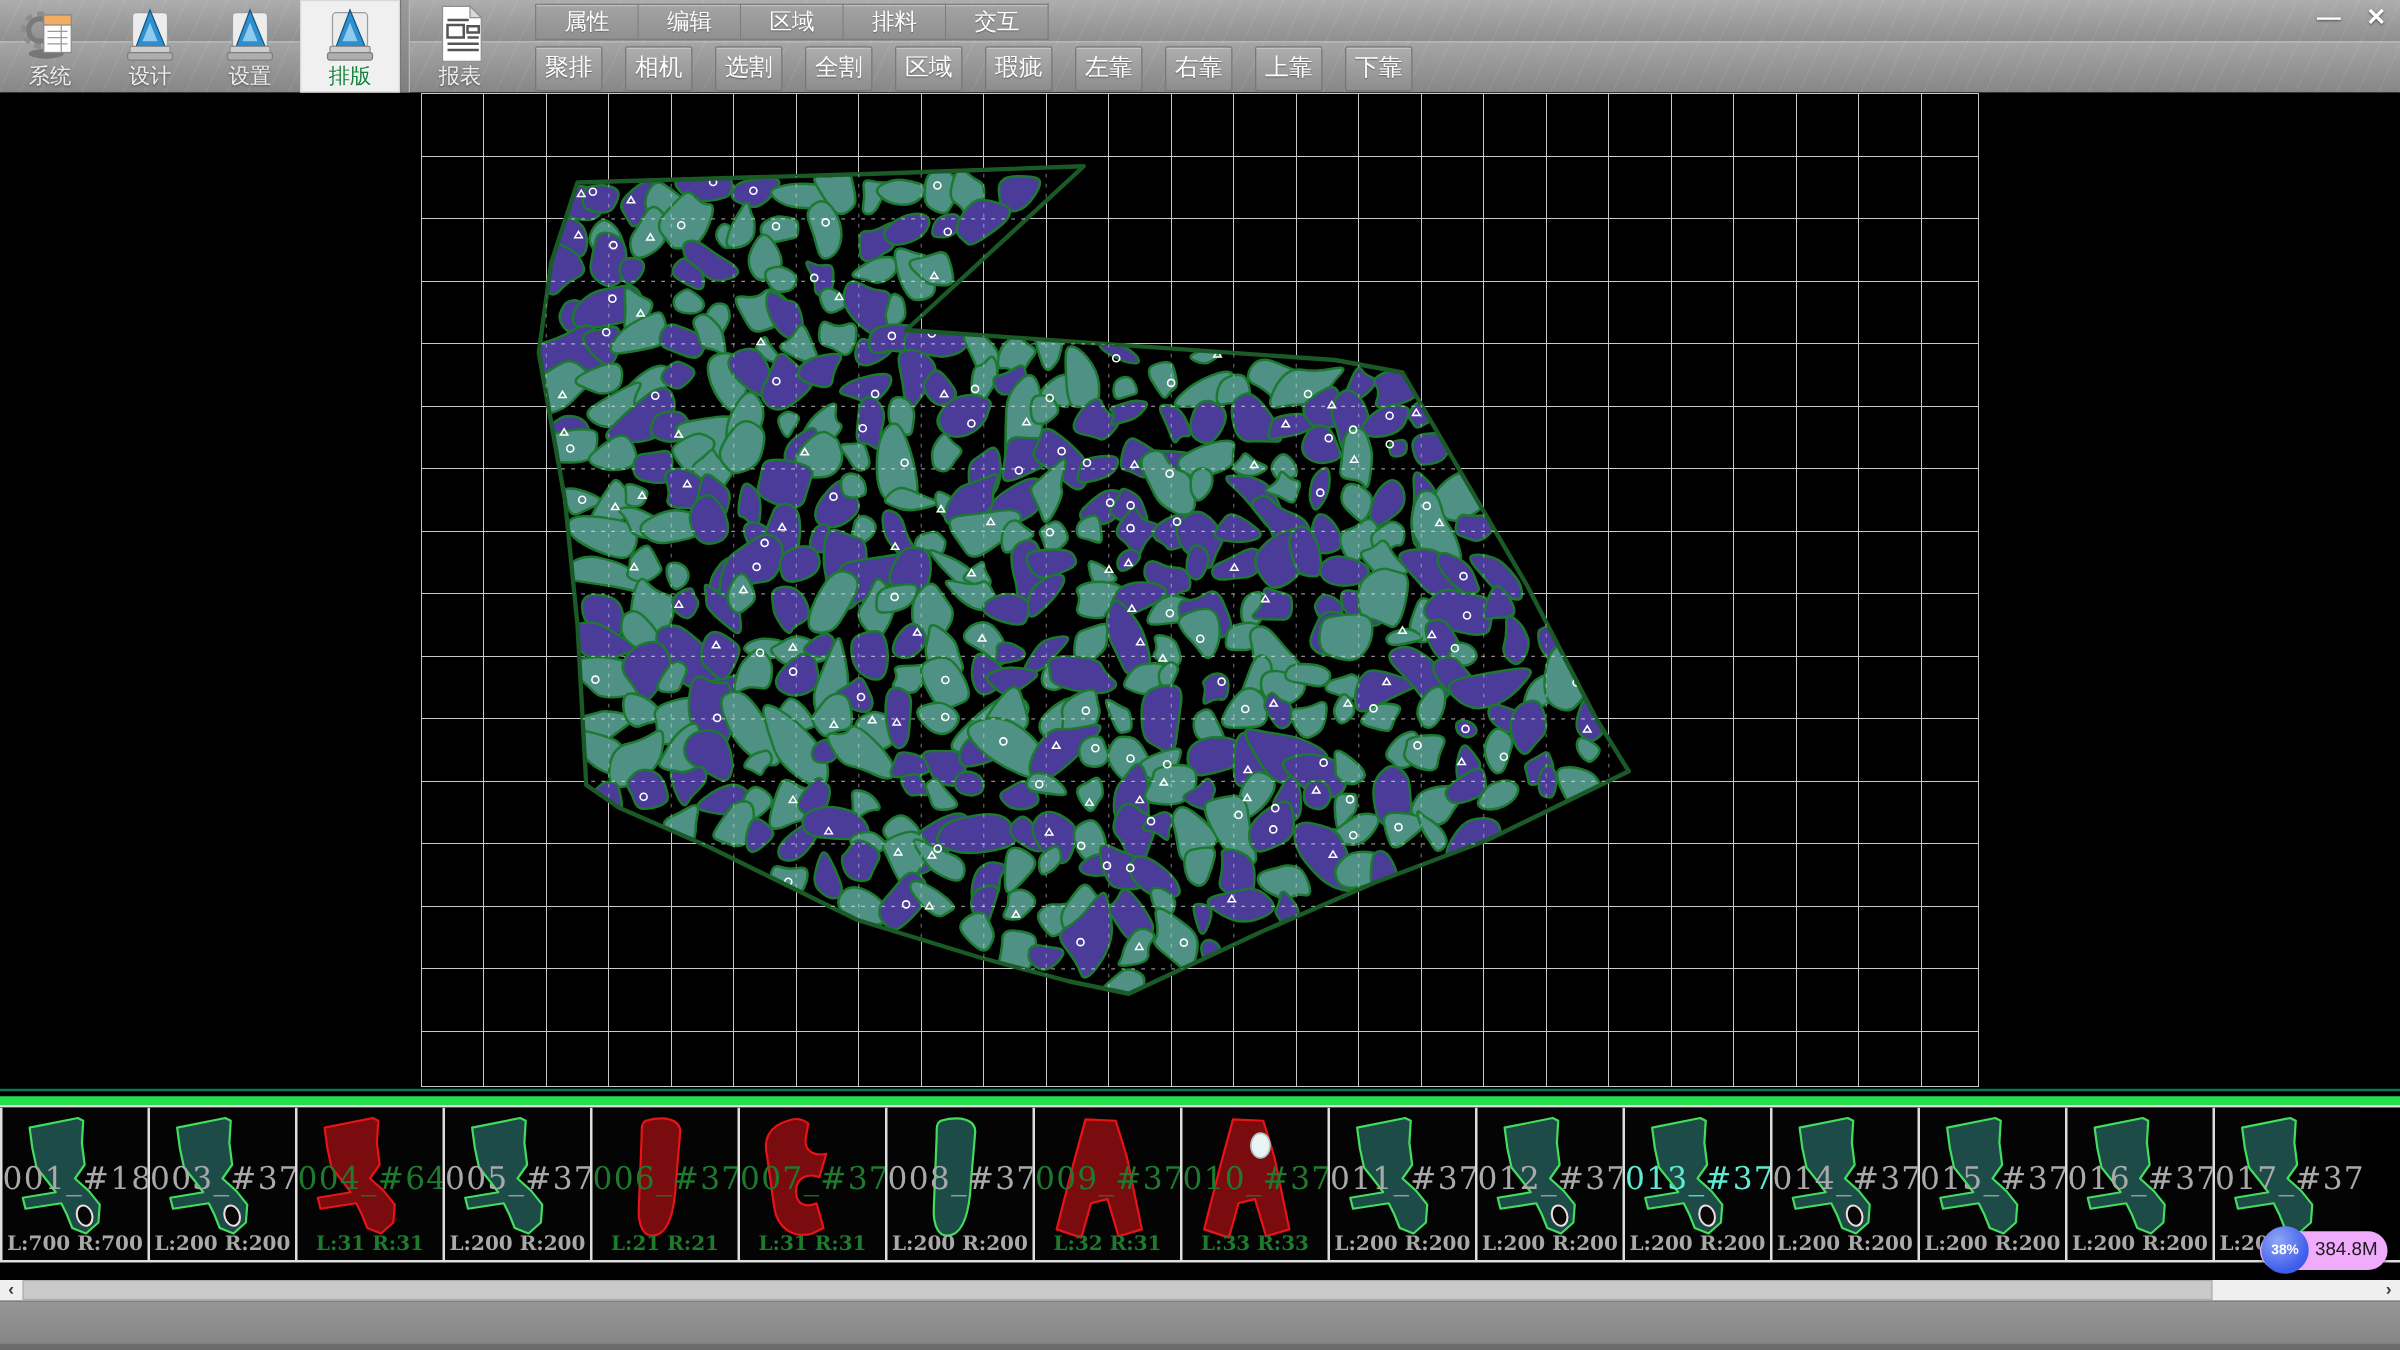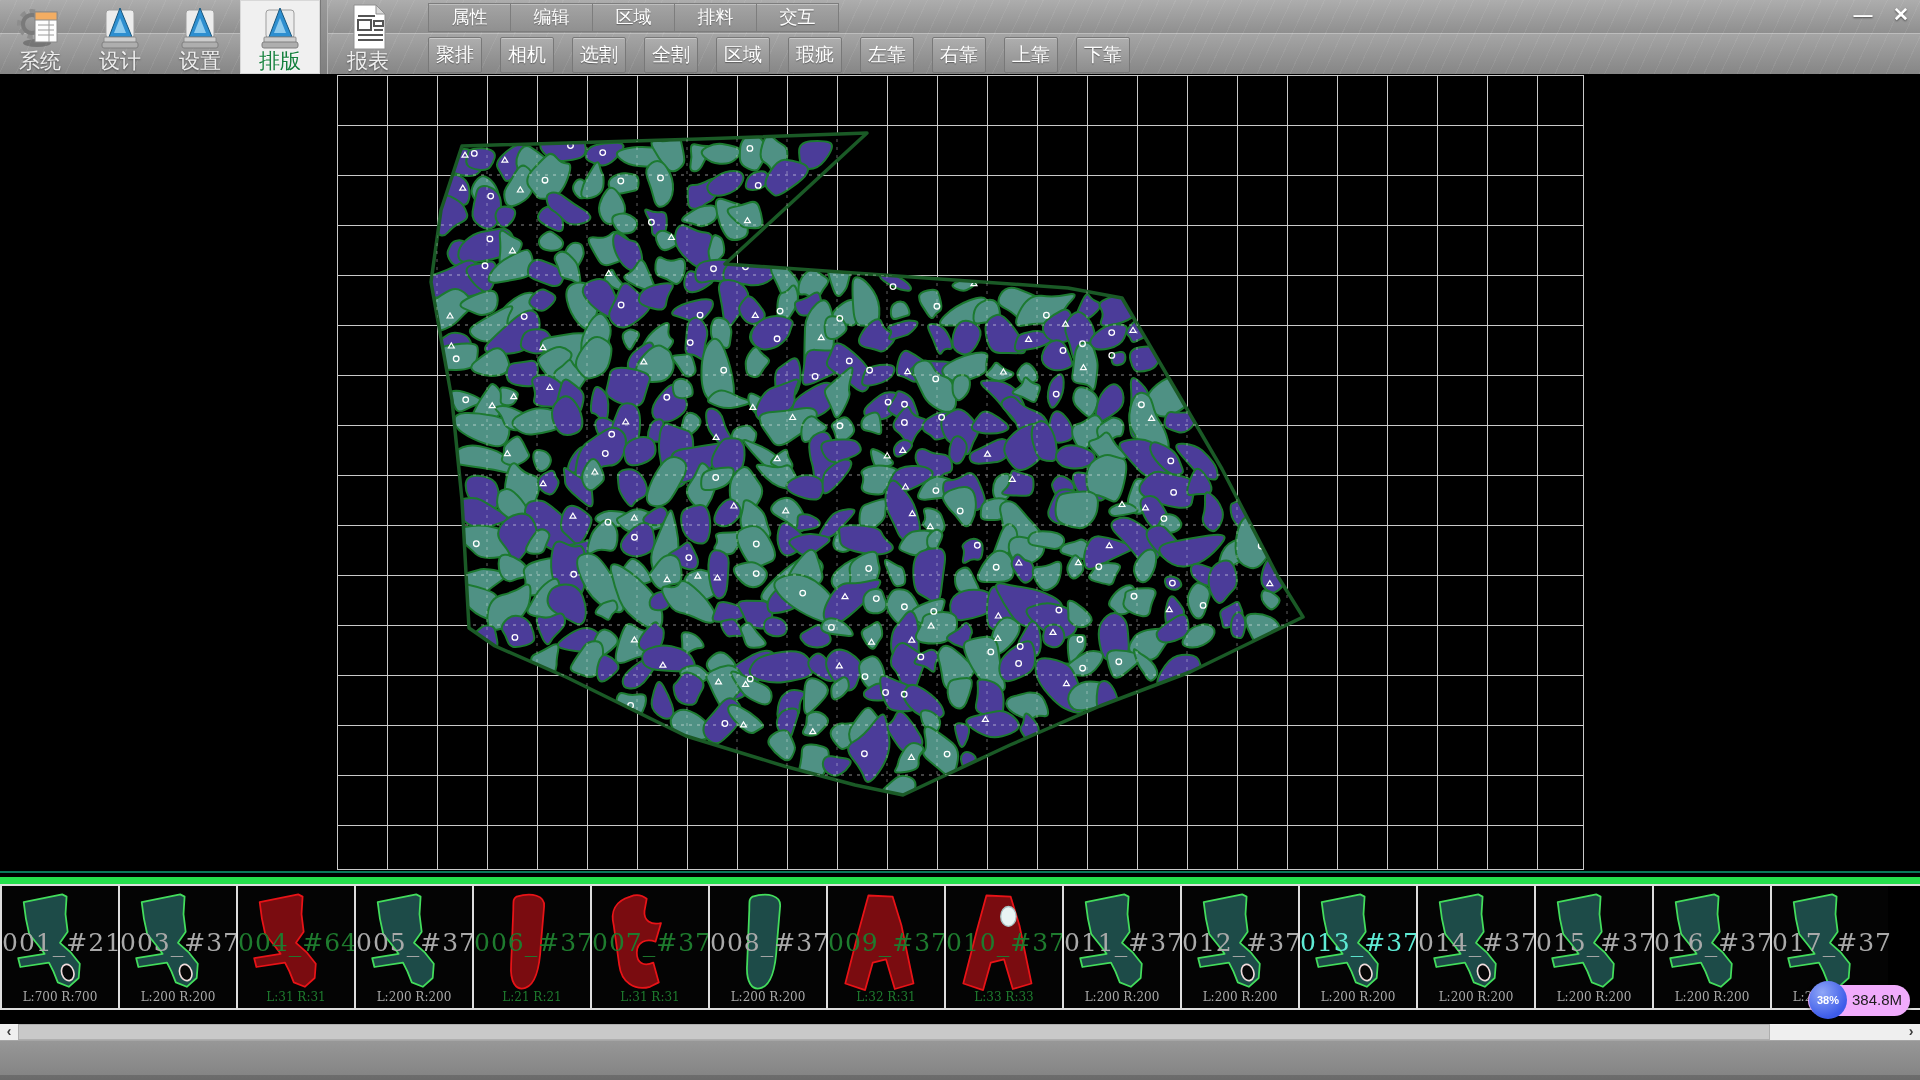--- a/index.html
+++ b/index.html
@@ -13,21 +13,21 @@
     background:repeating-linear-gradient(115deg,rgba(255,255,255,.07) 0 1px,transparent 1px 15px);}
   .row1{position:absolute;top:0;left:0;right:0;height:33px;
     background:linear-gradient(#adadad,#8f8f8f);}
   .row2{position:absolute;top:33px;left:0;right:0;height:41px;
     background:linear-gradient(#a5a5a5,#868686);border-top:1px solid #bdbdbd;box-sizing:border-box;}
 
   .nav{position:absolute;top:0;left:0;height:74px;display:flex;z-index:5;}
   .nav-btn{width:80px;height:74px;flex:none;display:flex;flex-direction:column;align-items:center;
     justify-content:flex-start;cursor:default;}
   .nav-btn .ic{margin-top:3px;height:48px;display:flex;align-items:center;justify-content:center;}
-  .nav-btn .lbl{font-size:21px;color:#efefef;text-shadow:0 1px 2px rgba(0,0,0,.45);line-height:20px;}
+  .nav-btn .lbl{font-size:17px;color:#efefef;text-shadow:0 1px 2px rgba(0,0,0,.45);line-height:20px;}
   .nav-btn.active{background:#f0f0f0;box-shadow:inset 0 0 0 1px #d8d8d8;}
   .nav-btn.active .lbl{color:#15803d;text-shadow:0 1px 0 #fff;}
   .nav-sep{width:6px;height:74px;flex:none;background:linear-gradient(#9a9a9a,#7f7f7f);
     border-left:1px solid #777;border-right:1px solid #b5b5b5;}
 
   .menu-tabs{position:absolute;left:428px;top:3px;display:flex;z-index:6;justify-content:center;}
   .menu-tab{width:81px;height:27px;line-height:27px;text-align:center;color:#fff;font-size:18px;
     background:linear-gradient(#a4a4a4,#909090);border:1px solid #7d7d7d;border-left:none;
     text-shadow:0 1px 1px rgba(0,0,0,.35);box-shadow:inset 0 1px 0 rgba(255,255,255,.3);}
   .menu-tab:first-child{border-left:1px solid #7d7d7d;}
@@ -50,21 +50,21 @@
 
   
   #thumb-strip{position:absolute;top:884px;left:0;width:1920px;height:126px;background:#000;
     display:flex;overflow:hidden;border-top:2px solid #dedede;border-bottom:2px solid #dedede;box-sizing:border-box;}
   .thumb-cell{position:relative;width:118px;height:122px;flex:none;border-left:2px solid #dedede;
     box-sizing:border-box;background:#040404;}
   .thumb-cell svg{position:absolute;left:3px;top:2px;}
   .thumb-id{position:absolute;top:42px;left:0;width:100%;text-align:center;
     font-family:"DejaVu Serif",serif;font-size:25px;letter-spacing:1px;pointer-events:none;}
   .thumb-lr{position:absolute;bottom:4px;left:0;width:100%;text-align:center;
-    font-family:"DejaVu Serif",serif;font-size:12px;pointer-events:none;}
+    font-family:"DejaVu Serif",serif;font-size:16px;pointer-events:none;font-weight:bold;}
 
   
   #hscroll{position:absolute;top:1024px;left:0;width:1920px;height:16px;background:#efefef;}
   #hscroll .arrow{position:absolute;top:0;width:18px;height:16px;text-align:center;line-height:15px;
     color:#3c3c3c;font-size:14px;font-weight:bold;}
   #hscroll .arrow.left{left:0;}
   #hscroll .arrow.right{right:0;}
   #hscroll .thumb{position:absolute;left:18px;top:0;width:1752px;height:16px;background:#c9c9c9;
     border:1px solid #aeaeae;box-sizing:border-box;}
   #status-bar{position:absolute;top:1040px;left:0;width:1920px;height:40px;
@@ -864,21 +864,21 @@
 
 <div class="sep-teal"></div>
 <div class="sep-green"></div>
 
 <div id="thumb-strip">
     <div class="thumb-cell">
       <svg width="110" height="114" viewBox="0 0 100 100">
        <path d="M17,11 L52,4 L56,6 L55,22 L57,38 L50,48 L60,57 L68,67 L67,80 L58,88 L48,84 L44,74 L40,66 L14,70 L12,62 L36,58 L30,50 L22,40 L19,26 Z" fill="#1D4B48" stroke="#43DD5C" stroke-width="1.6" stroke-linejoin="round"></path>
         <ellipse cx="57" cy="75" rx="5.5" ry="7.5" transform="rotate(-18 57 75)" fill="#070707" stroke="#f0dcdc" stroke-width="1.5"></ellipse>
      </svg>
-     <div class="thumb-id" style="color:#A9A9A9">001_#21</div>
+     <div class="thumb-id" style="color:#A9A9A9">001_#18</div>
      <div class="thumb-lr" style="color:#A9A9A9">L:700 R:700</div>
     </div>
     <div class="thumb-cell">
       <svg width="110" height="114" viewBox="0 0 100 100">
        <path d="M17,11 L52,4 L56,6 L55,22 L57,38 L50,48 L60,57 L68,67 L67,80 L58,88 L48,84 L44,74 L40,66 L14,70 L12,62 L36,58 L30,50 L22,40 L19,26 Z" fill="#1D4B48" stroke="#43DD5C" stroke-width="1.6" stroke-linejoin="round"></path>
         <ellipse cx="57" cy="75" rx="5.5" ry="7.5" transform="rotate(-18 57 75)" fill="#070707" stroke="#f0dcdc" stroke-width="1.5"></ellipse>
      </svg>
      <div class="thumb-id" style="color:#A9A9A9">003_#37</div>
      <div class="thumb-lr" style="color:#A9A9A9">L:200 R:200</div>
     </div>

